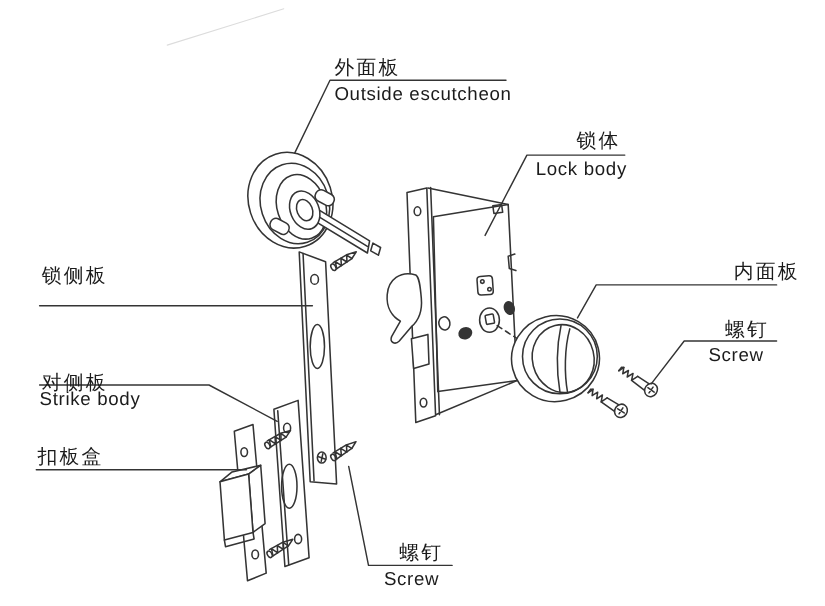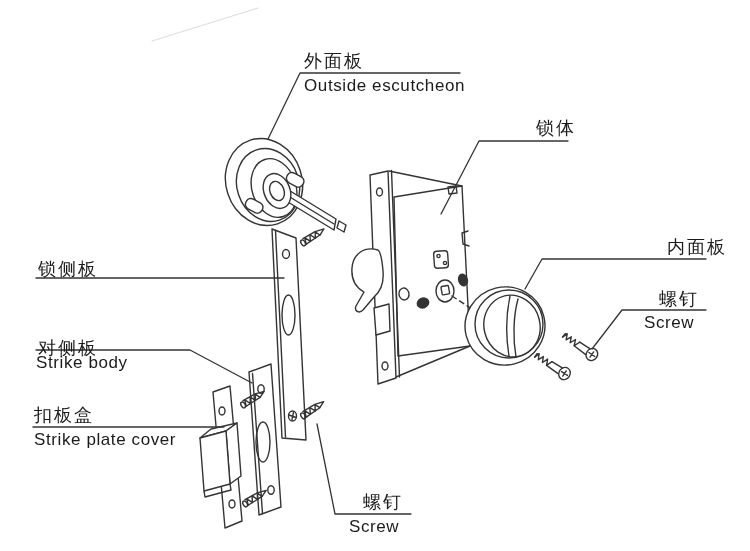--- a/index.html
+++ b/index.html
@@ -133,31 +133,31 @@
         <path d="M36,350 L190,350 L252,383"></path>
         <path d="M33,427 L224,427"></path>
         <path d="M317,424 L335,514 L411,514"></path>
       </g>
     </g>
   </svg>
 
   <div class="lbl zh" style="left:304px;top:51px">外面板</div>
   <div class="lbl en" style="left:304px;top:76px">Outside escutcheon</div>
 
-  <div class="lbl zh" style="left:536px;top:118px">锁体</div>
+  <div class="lbl zh" style="left:524px;top:118px">锁体</div>
+  <div class="lbl en" style="left:487px;top:144px">Lock body</div>
 
   <div class="lbl zh" style="left:667px;top:237px">内面板</div>
 
   <div class="lbl zh" style="left:659px;top:289px">螺钉</div>
   <div class="lbl en" style="left:644px;top:313px">Screw</div>
 
-  <div class="lbl zh" style="left:38px;top:259px">锁侧板</div>
+  <div class="lbl zh" style="left:38px;top:240px">锁侧板</div>
 
   <div class="lbl zh" style="left:38px;top:338px">对侧板</div>
   <div class="lbl en" style="left:36px;top:353px">Strike body</div>
 
   <div class="lbl zh" style="left:34px;top:405px">扣板盒</div>
-  <div class="lbl en" style="left:34px;top:430px">Strike plate cover</div>
 
   <div class="lbl zh" style="left:363px;top:492px">螺钉</div>
   <div class="lbl en" style="left:349px;top:517px">Screw</div>
 
 </div>
 
 </body></html>

